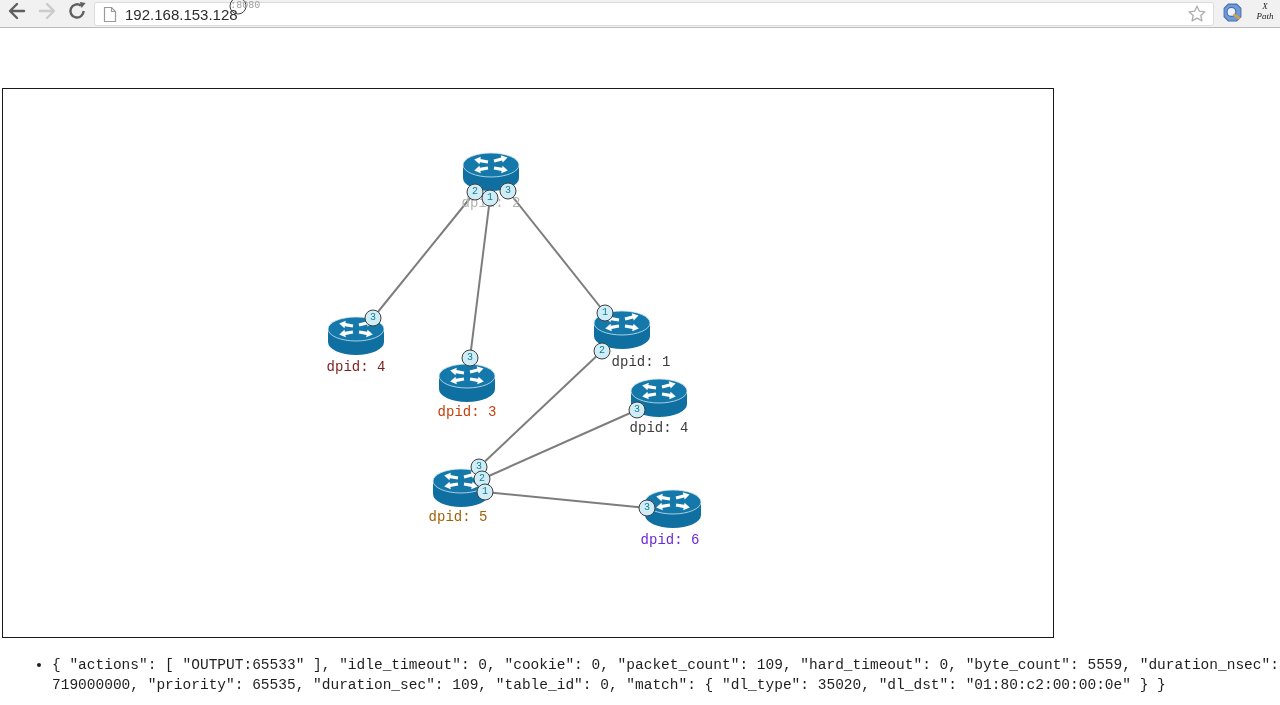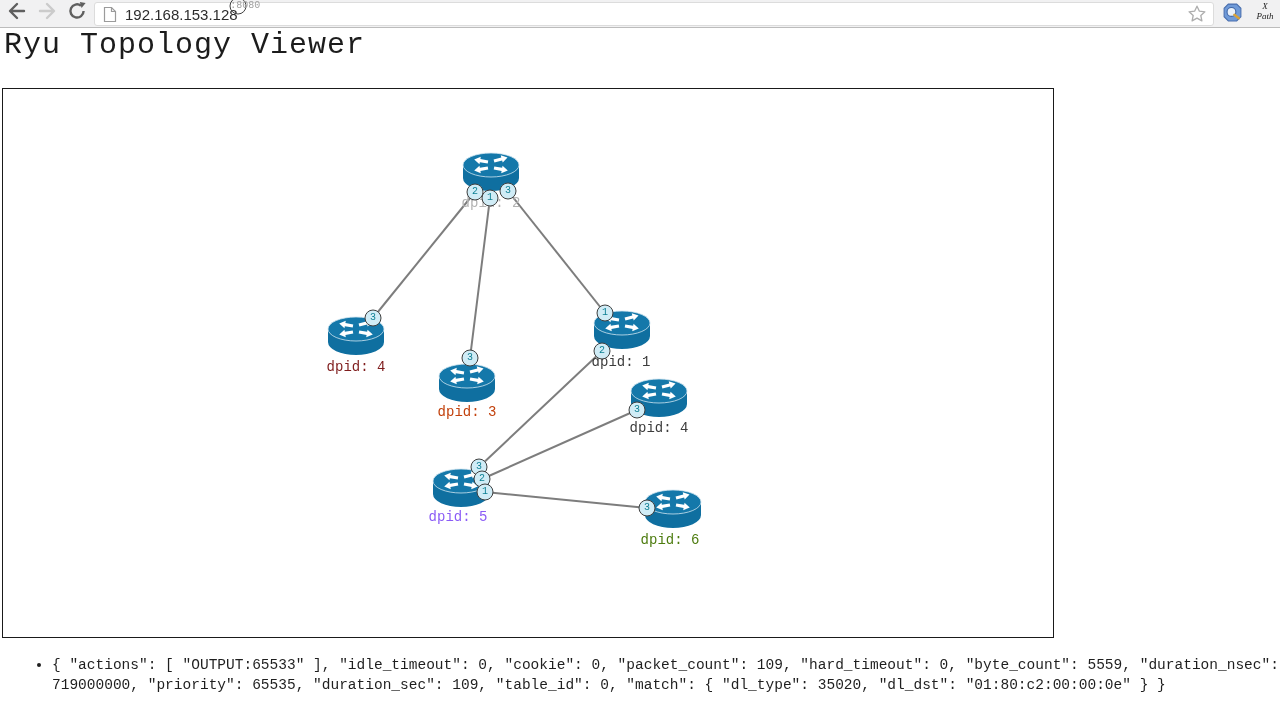--- a/index.html
+++ b/index.html
@@ -80,21 +80,20 @@
           <circle cx="9" cy="9.5" r="4.2" fill="#e9f1fb" stroke="#3f65a5"></circle>
           <path d="M11.8 12.2 l4.2 3.2" stroke="#d8a23a" stroke-width="2.4" stroke-linecap="round"></path>
         </svg>
     </span>
     <div class="xpath">
       <div>X</div>
       <div>Path</div>
     </div>
   </div>
 
-  <h1 class="page-title">Ryu Topology Viewer</h1>
 
   <div class="panel">
     <svg class="links-svg" width="1048" height="546">
         <line x1="472" y1="103" x2="370" y2="229" stroke="#7d7d7d" stroke-width="2"></line>
         <line x1="487" y1="109" x2="467" y2="269" stroke="#7d7d7d" stroke-width="2"></line>
         <line x1="505" y1="102" x2="602" y2="224" stroke="#7d7d7d" stroke-width="2"></line>
         <line x1="599" y1="262" x2="476" y2="378" stroke="#7d7d7d" stroke-width="2"></line>
         <line x1="479" y1="390" x2="634" y2="321" stroke="#7d7d7d" stroke-width="2"></line>
         <line x1="482" y1="403" x2="644" y2="419" stroke="#7d7d7d" stroke-width="2"></line>
       </svg>
@@ -133,21 +132,21 @@
           <rect x="1" y="13" width="56" height="13" fill="#0f6fa0"></rect>
           <ellipse cx="29" cy="13" rx="28" ry="12" fill="#1478aa" stroke="#cfe4f0" stroke-width="0.8"></ellipse>
           <g fill="#ffffff">
             <path d="M0,-1.6 L8,-1.6 L8,-3.8 L14,0 L8,3.8 L8,1.6 L0,1.6 Z" transform="translate(26,10) rotate(190)"></path>
             <path d="M0,-1.6 L8,-1.6 L8,-3.8 L14,0 L8,3.8 L8,1.6 L0,1.6 Z" transform="translate(32,9) rotate(-15)"></path>
             <path d="M0,-1.6 L8,-1.6 L8,-3.8 L14,0 L8,3.8 L8,1.6 L0,1.6 Z" transform="translate(26,16) rotate(170)"></path>
             <path d="M0,-1.6 L8,-1.6 L8,-3.8 L14,0 L8,3.8 L8,1.6 L0,1.6 Z" transform="translate(32,16) rotate(10)"></path>
           </g>
         </svg></div>
       <div class="port" style="left: 467px; top: 269px; z-index: 20; background: rgb(208, 236, 246); border-color: rgb(63, 63, 63); color: rgb(12, 127, 147);">3</div>
-      <div class="dpid-label" style="left: 618px; top: 273px; color: rgb(60, 60, 60);">dpid: 1</div>
+      <div class="dpid-label" style="left: 638px; top: 273px; color: rgb(60, 60, 60);">dpid: 1</div>
       <div class="router" style="left: 619px; top: 241px;"><svg width="58" height="40" viewBox="0 0 58 40">
           <ellipse cx="29" cy="26" rx="28" ry="13" fill="#0f6fa0"></ellipse>
           <rect x="1" y="13" width="56" height="13" fill="#0f6fa0"></rect>
           <ellipse cx="29" cy="13" rx="28" ry="12" fill="#1478aa" stroke="#cfe4f0" stroke-width="0.8"></ellipse>
           <g fill="#ffffff">
             <path d="M0,-1.6 L8,-1.6 L8,-3.8 L14,0 L8,3.8 L8,1.6 L0,1.6 Z" transform="translate(26,10) rotate(190)"></path>
             <path d="M0,-1.6 L8,-1.6 L8,-3.8 L14,0 L8,3.8 L8,1.6 L0,1.6 Z" transform="translate(32,9) rotate(-15)"></path>
             <path d="M0,-1.6 L8,-1.6 L8,-3.8 L14,0 L8,3.8 L8,1.6 L0,1.6 Z" transform="translate(26,16) rotate(170)"></path>
             <path d="M0,-1.6 L8,-1.6 L8,-3.8 L14,0 L8,3.8 L8,1.6 L0,1.6 Z" transform="translate(32,16) rotate(10)"></path>
           </g>
@@ -160,36 +159,36 @@
           <rect x="1" y="13" width="56" height="13" fill="#0f6fa0"></rect>
           <ellipse cx="29" cy="13" rx="28" ry="12" fill="#1478aa" stroke="#cfe4f0" stroke-width="0.8"></ellipse>
           <g fill="#ffffff">
             <path d="M0,-1.6 L8,-1.6 L8,-3.8 L14,0 L8,3.8 L8,1.6 L0,1.6 Z" transform="translate(26,10) rotate(190)"></path>
             <path d="M0,-1.6 L8,-1.6 L8,-3.8 L14,0 L8,3.8 L8,1.6 L0,1.6 Z" transform="translate(32,9) rotate(-15)"></path>
             <path d="M0,-1.6 L8,-1.6 L8,-3.8 L14,0 L8,3.8 L8,1.6 L0,1.6 Z" transform="translate(26,16) rotate(170)"></path>
             <path d="M0,-1.6 L8,-1.6 L8,-3.8 L14,0 L8,3.8 L8,1.6 L0,1.6 Z" transform="translate(32,16) rotate(10)"></path>
           </g>
         </svg></div>
       <div class="port" style="left: 634px; top: 321px; z-index: 20; background: rgb(208, 236, 246); border-color: rgb(63, 63, 63); color: rgb(12, 127, 147);">3</div>
-      <div class="dpid-label" style="left: 455px; top: 428px; color: #8b5cf6;">dpid: 5</div>
+      <div class="dpid-label" style="left: 455px; top: 428px; color: #a16207;">dpid: 5</div>
       <div class="router" style="left: 458px; top: 399px;"><svg width="58" height="40" viewBox="0 0 58 40">
           <ellipse cx="29" cy="26" rx="28" ry="13" fill="#0f6fa0"></ellipse>
           <rect x="1" y="13" width="56" height="13" fill="#0f6fa0"></rect>
           <ellipse cx="29" cy="13" rx="28" ry="12" fill="#1478aa" stroke="#cfe4f0" stroke-width="0.8"></ellipse>
           <g fill="#ffffff">
             <path d="M0,-1.6 L8,-1.6 L8,-3.8 L14,0 L8,3.8 L8,1.6 L0,1.6 Z" transform="translate(26,10) rotate(190)"></path>
             <path d="M0,-1.6 L8,-1.6 L8,-3.8 L14,0 L8,3.8 L8,1.6 L0,1.6 Z" transform="translate(32,9) rotate(-15)"></path>
             <path d="M0,-1.6 L8,-1.6 L8,-3.8 L14,0 L8,3.8 L8,1.6 L0,1.6 Z" transform="translate(26,16) rotate(170)"></path>
             <path d="M0,-1.6 L8,-1.6 L8,-3.8 L14,0 L8,3.8 L8,1.6 L0,1.6 Z" transform="translate(32,16) rotate(10)"></path>
           </g>
         </svg></div>
       <div class="port" style="left: 476px; top: 378px; z-index: 20; background: rgb(208, 236, 246); border-color: rgb(63, 63, 63); color: rgb(12, 127, 147);">3</div>
       <div class="port" style="left: 479px; top: 390px; z-index: 21; background: rgb(208, 236, 246); border-color: rgb(63, 63, 63); color: rgb(12, 127, 147);">2</div>
       <div class="port" style="left: 482px; top: 403px; z-index: 22; background: rgb(208, 236, 246); border-color: rgb(63, 63, 63); color: rgb(12, 127, 147);">1</div>
-      <div class="dpid-label" style="left: 667px; top: 451px; color: #4d7c0f;">dpid: 6</div>
+      <div class="dpid-label" style="left: 667px; top: 451px; color: #6d28d9;">dpid: 6</div>
       <div class="router" style="left: 670px; top: 420px;"><svg width="58" height="40" viewBox="0 0 58 40">
           <ellipse cx="29" cy="26" rx="28" ry="13" fill="#0f6fa0"></ellipse>
           <rect x="1" y="13" width="56" height="13" fill="#0f6fa0"></rect>
           <ellipse cx="29" cy="13" rx="28" ry="12" fill="#1478aa" stroke="#cfe4f0" stroke-width="0.8"></ellipse>
           <g fill="#ffffff">
             <path d="M0,-1.6 L8,-1.6 L8,-3.8 L14,0 L8,3.8 L8,1.6 L0,1.6 Z" transform="translate(26,10) rotate(190)"></path>
             <path d="M0,-1.6 L8,-1.6 L8,-3.8 L14,0 L8,3.8 L8,1.6 L0,1.6 Z" transform="translate(32,9) rotate(-15)"></path>
             <path d="M0,-1.6 L8,-1.6 L8,-3.8 L14,0 L8,3.8 L8,1.6 L0,1.6 Z" transform="translate(26,16) rotate(170)"></path>
             <path d="M0,-1.6 L8,-1.6 L8,-3.8 L14,0 L8,3.8 L8,1.6 L0,1.6 Z" transform="translate(32,16) rotate(10)"></path>
           </g>

